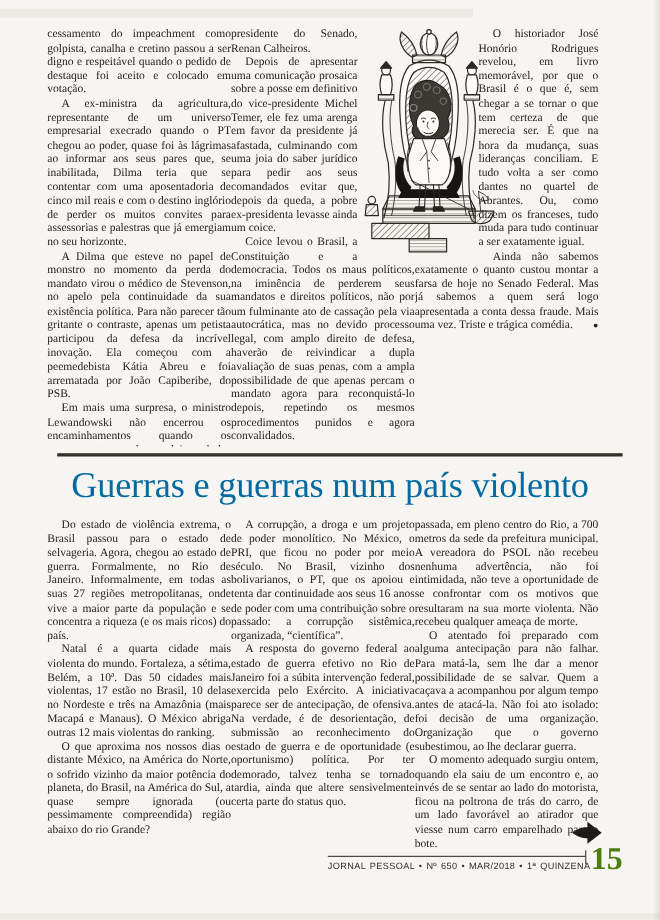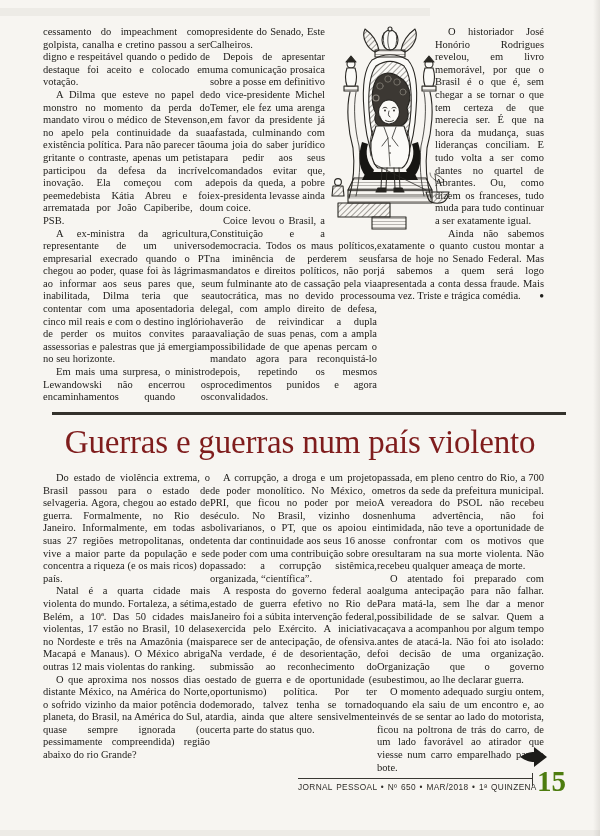--- a/index.html
+++ b/index.html
@@ -29,21 +29,21 @@
   
   .wrap-spacer-right{float:right;width:52px;height:214px;}
   .wrap-spacer-left{float:left;width:58px;height:212px;}
 
   
   .illustration{position:absolute;left:326px;top:26px;width:132px;height:210px;}
 
   
   .rule{position:absolute;left:52px;top:412px;width:514px;height:3px;background:#33312c;}
   .headline{position:absolute;left:0;top:421px;width:600px;text-align:center;
-    font-size:33px;line-height:42px;font-weight:400;color:#7f1d1d;letter-spacing:-0.2px;margin:0;}
+    font-size:33px;line-height:42px;font-weight:400;color:#0369a1;letter-spacing:-0.2px;margin:0;}
 
   
   .cont-arrow{position:absolute;left:519px;top:746px;width:29px;height:22px;}
 
   
   .footer{position:absolute;left:298px;top:778px;width:268px;display:flex;align-items:flex-start;}
   .footer-credit{
     border-top:1.5px solid #3a3833;padding-top:3px;width:230px;
     font-family:"Liberation Sans", sans-serif;font-size:8.3px;letter-spacing:0.35px;
     word-spacing:1px;color:#2e2c28;white-space:nowrap;text-align:right;padding-right:4px;
@@ -55,27 +55,27 @@
 </head>
 <body>
 
 <div class="scan-top"></div>
 <div class="scan-right"></div>
 <div class="scan-bottom"></div>
 
 <div class="cols top-cols">
   <div class="col">
       <p class="cont"><span>cessamento do impeachment como golpista, canalha e cretino passou a ser digno e respeitável quando o pedido de destaque foi aceito e colocado em votação.</span></p>
+      <p>A ex-ministra da agricultura, representante de um universo empresarial execrado quando o PT chegou ao poder, quase foi às lágrimas ao informar aos seus pares que, se inabilitada, Dilma teria que se contentar com uma aposentadoria de cinco mil reais e com o destino inglório de perder os muitos convites para assessorias e palestras que já emergiam no seu horizonte.</p>
       <p>A Dilma que esteve no papel de monstro no momento da perda do mandato virou o médico de Stevenson, no apelo pela continuidade da sua existência política. Para não parecer tão gritante o contraste, apenas um petista participou da defesa da incrível inovação. Ela começou com a peemedebista Kátia Abreu e foi arrematada por João Capiberibe, do PSB.</p>
-      <p>A ex-ministra da agricultura, representante de um universo empresarial execrado quando o PT chegou ao poder, quase foi às lágrimas ao informar aos seus pares que, se inabilitada, Dilma teria que se contentar com uma aposentadoria de cinco mil reais e com o destino inglório de perder os muitos convites para assessorias e palestras que já emergiam no seu horizonte.</p>
       <p>Em mais uma surpresa, o ministro Lewandowski não encerrou os encaminhamentos quando os representantes dos dois lados encerraram seus pronunciamentos. Cedeu a palavra ao</p>
     </div>
   <div class="col">
     <div class="wrap-spacer-right"></div>
-  <p class="cont"><span>presidente do Senado, Este Calheiros.</span></p>
+  <p class="cont"><span>presidente do Senado, Renan Calheiros.</span></p>
       <p>Depois de apresentar uma comunicação prosaica sobre a posse em definitivo do vice-presidente Michel Temer, ele fez uma arenga em favor da presidente já afastada, culminando com uma joia do saber jurídico para pedir aos seus comandados evitar que, depois da queda, a pobre ex-presidenta levasse ainda um coice.</p>
       <p>Coice levou o Brasil, a Constituição e a democracia. Todos os maus políticos, na iminência de perderem seus mandatos e direitos políticos, não por um fulminante ato de cassação pela via autocrática, mas no devido processo legal, com amplo direito de defesa, haverão de reivindicar a dupla avaliação de suas penas, com a ampla possibilidade de que apenas percam o mandato agora para reconquistá-lo depois, repetindo os mesmos procedimentos punidos e agora convalidados.</p>
     </div>
   <div class="col">
     <div class="wrap-spacer-left"></div>
       <p><span>O historiador José Honório Rodrigues revelou, em livro memorável, </span><span class="it">por que o Brasil é o que é, sem chegar a se tornar o que tem certeza de que merecia ser.</span><span> É que na hora da mudança, suas lideranças conciliam. E tudo volta a ser como dantes no quartel de Abrantes. Ou, como dizem os franceses, tudo muda para tudo continuar a ser exatamente igual.</span></p>
       <p><span>Ainda não sabemos exatamente o quanto custou montar a farsa de hoje no Senado Federal. Mas já sabemos a quem será logo apresentada a conta dessa fraude. Mais uma vez. Triste e trágica comédia.</span><span class="mark">●</span></p>
     </div>
 </div>
 

